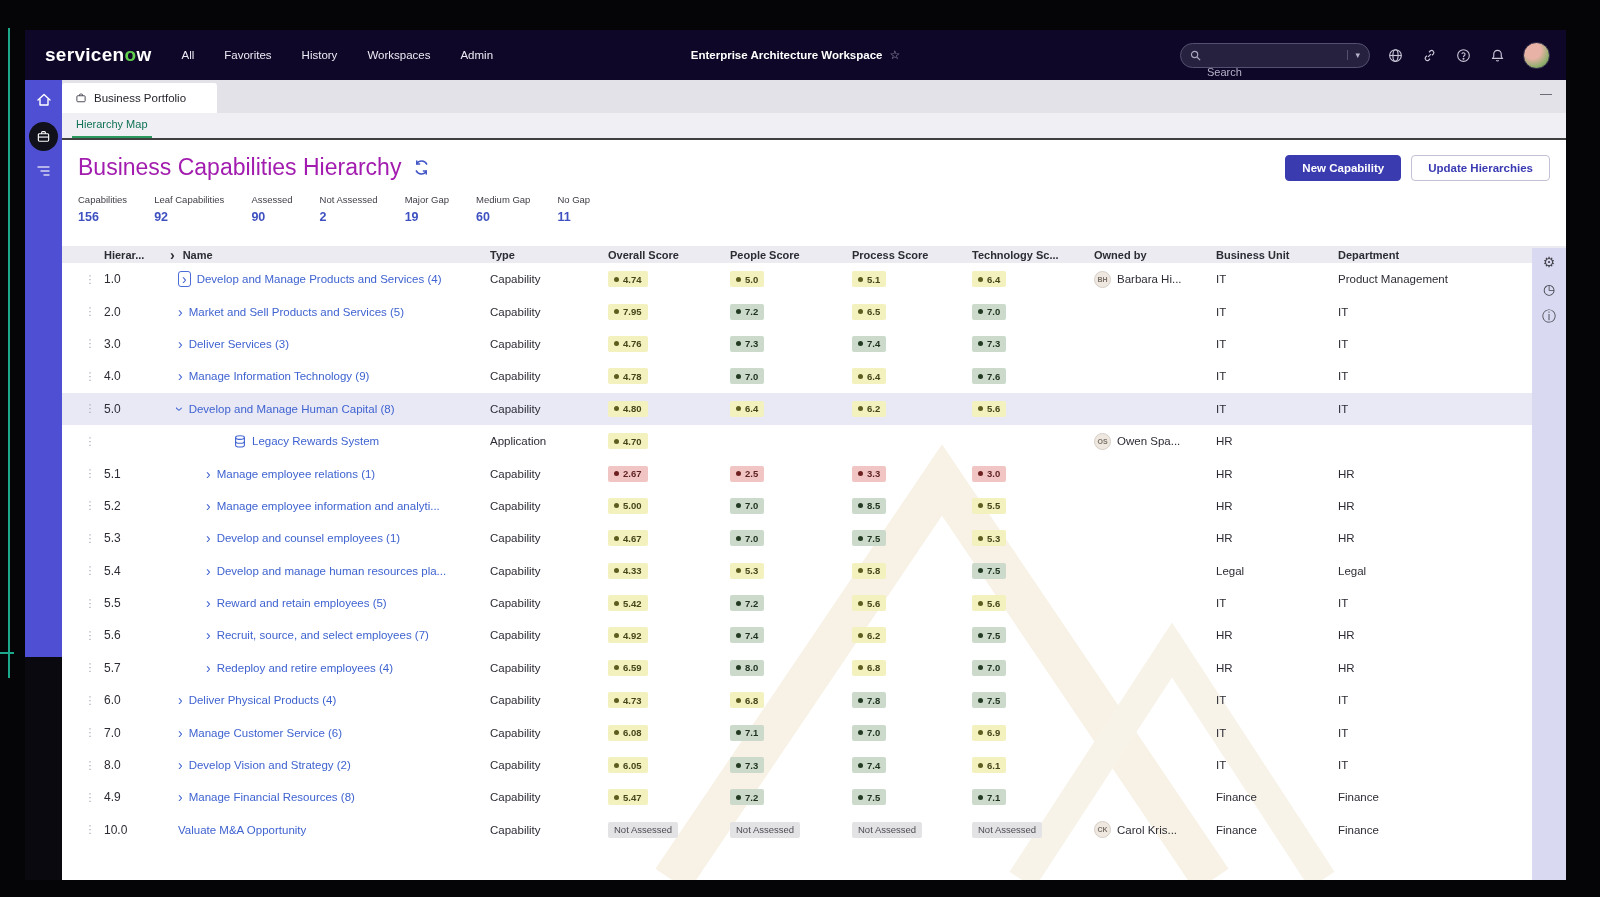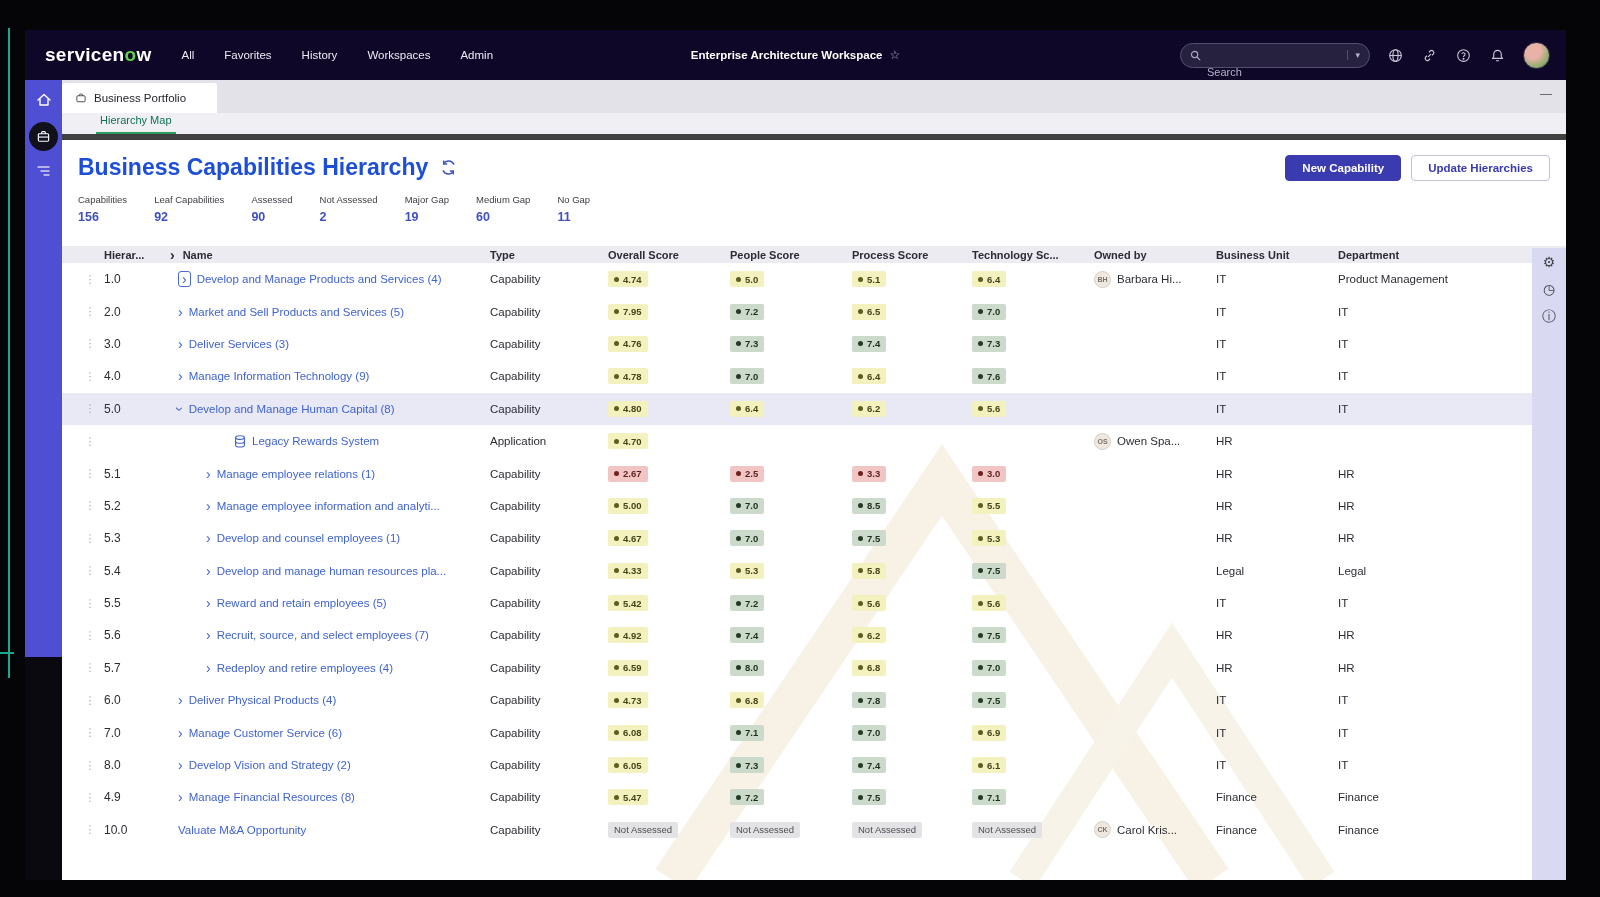--- a/index.html
+++ b/index.html
@@ -40,29 +40,29 @@
   .side-active-circle { width:29px; height:29px; border-radius:50%; background:#11111b;
     display:flex; align-items:center; justify-content:center; }
 
   .content { flex:1; display:flex; flex-direction:column; background:#ffffff; position:relative; }
 
   .tabstrip { height:33px; background:#e3e2e8; display:flex; align-items:flex-end; position:relative; flex:none; }
   .tab-active { height:30px; background:#ffffff; width:155px; display:flex; align-items:center; padding:0 13px;
     gap:7px; font-size:11.5px; color:#25252d; border-radius:3px 3px 0 0; cursor:pointer; }
   .tab-more { position:absolute; right:14px; top:7px; color:#5c5c66; font-size:12px; cursor:pointer; }
 
-  .subtabs { height:27px; background:#f0eff3; border-bottom:6px solid #404040; display:flex;
-    align-items:flex-end; padding-left:34px; flex:none; }
+  .subtabs { height:27px; background:#f0eff3; border-bottom:2px solid #404040; display:flex;
+    align-items:flex-end; padding-left:10px; flex:none; }
   .subtab-active { font-size:11px; color:#0f7257; padding:0 4px 6px 4px; border-bottom:2px solid #2c9a5f; cursor:pointer; }
 
   .main { flex:1; position:relative; background:#fff; overflow:hidden; }
   .watermark { position:absolute; left:0; top:0; pointer-events:none; }
 
   .title-row { display:flex; align-items:center; margin:14px 16px 0 16px; position:relative; }
-  .page-title { font-size:23px; font-weight:bold; color:#1d4ed8; }
+  .page-title { font-size:23px; font-weight:normal; color:#a21caf; }
   .refresh { margin-left:12px; cursor:pointer; display:flex; }
   .title-btns { margin-left:auto; display:flex; gap:10px;padding-left:28px; }
   .btn { font-size:11.5px; font-weight:bold; padding:6px 16px; border-radius:4px; cursor:pointer;
     font-family:"Liberation Sans", sans-serif; }
   .btn-primary { background:#3b3bb0; color:#fff; border:1px solid #3b3bb0; }
   .btn-secondary { background:#fff; color:#3a3ab2; border:1px solid #c2c1d6; }
 
   .stats { display:flex; gap:27px; margin:13px 16px 0 16px; }
   .stat-label { font-size:9.5px; color:#3d3d46; }
   .stat-value { font-size:12.5px; color:#3f51c0; margin-top:5px; font-weight:bold; cursor:pointer; }

